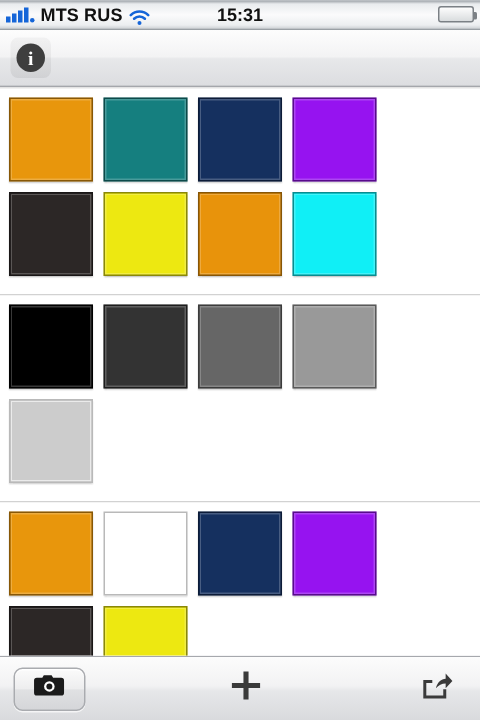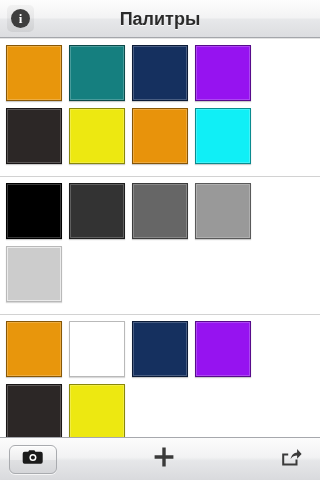--- a/index.html
+++ b/index.html
@@ -124,26 +124,50 @@
     display: flex; align-items: center; justify-content: center; cursor: pointer;
   }
   .plus-btn { width: 44px; height: 34px; display:flex; align-items:center; justify-content:center; cursor: pointer; }
   .share-btn { width: 40px; height: 34px; display:flex; align-items:center; justify-content:center; cursor: pointer; }
 </style>
 </head>
 <body>
 
 <div id="app">
 
+  <div class="statusbar">
+    <div class="sb-left">
+      <span class="signal">
+        <i></i>
+          <i></i>
+          <i></i>
+          <i></i>
+          <i></i>
+      </span>
+      <span class="carrier">MTS RUS</span>
+      <span class="wifi">
+        <svg width="14" height="11" viewBox="0 0 14 11">
+          <g fill="none" stroke="#1565d8" stroke-width="1.7" stroke-linecap="round">
+            <path d="M1.2 4.1 A8.2 8.2 0 0 1 12.8 4.1"></path>
+            <path d="M3.4 6.5 A5.1 5.1 0 0 1 10.6 6.5"></path>
+          </g>
+          <circle cx="7" cy="9.4" r="1.35" fill="#1565d8"></circle>
+        </svg>
+      </span>
+    </div>
+    <div class="sb-time">15:31</div>
+    <div class="sb-right">
+      <span class="battery"><span class="fill"></span></span>
+    </div>
+  </div>
 
   <div class="navbar">
     <div class="info-btn">
       <span class="info-circle">i</span>
     </div>
-    <div class="nav-title">Палитры</div>
   </div>
 
   <div class="content" id="palette-list">
       <div class="palette-section topline">
         <div class="swatch-grid">
           <div class="swatch" title="#E8960C" style="background: rgb(232, 150, 12);"></div>
           <div class="swatch" title="#157F7F" style="background: rgb(21, 127, 127);"></div>
           <div class="swatch" title="#15305F" style="background: rgb(21, 48, 95);"></div>
           <div class="swatch" title="#9613F0" style="background: rgb(150, 19, 240);"></div>
           <div class="swatch" title="#2C2726" style="background: rgb(44, 39, 38);"></div>

